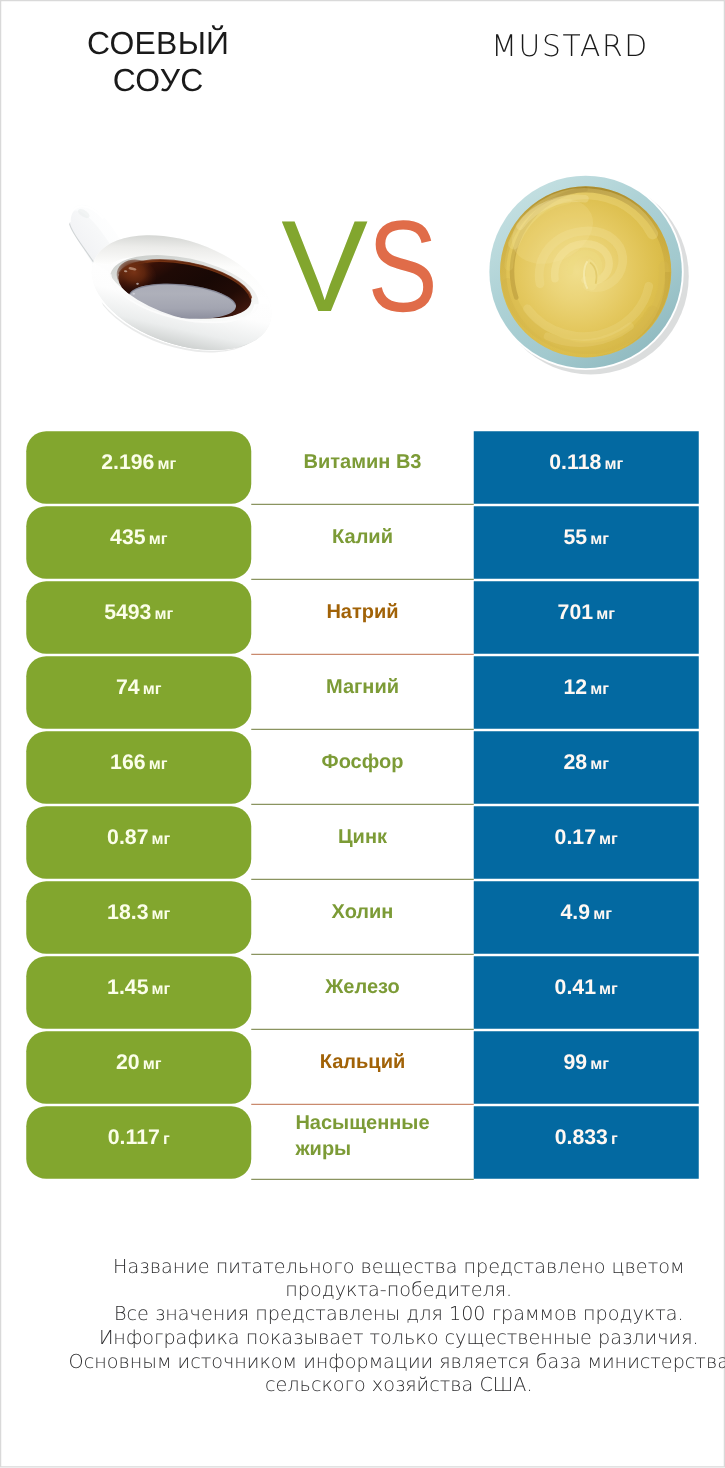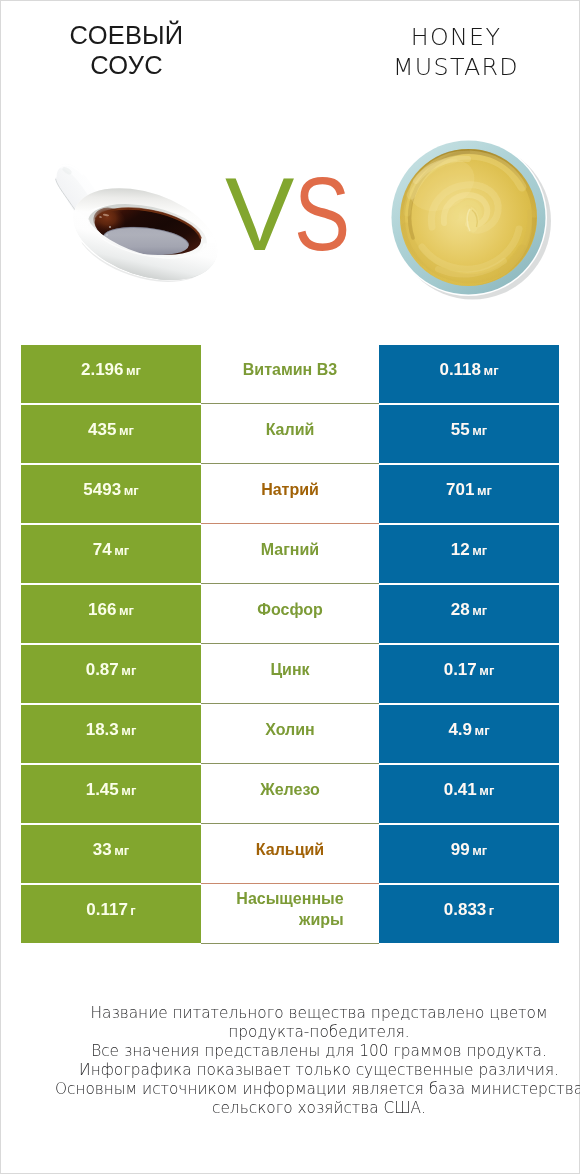--- a/index.html
+++ b/index.html
@@ -29,24 +29,24 @@
       font-family:"Liberation Sans", sans-serif;font-weight:400;display:block;}
   .vs-v{color:#82a62e;left:224px;top:160.6px;}
   .vs-s{color:#e06c49;left:293px;top:160.7px;transform:scaleX(0.81);transform-origin:left top;}
 
   
   .table{position:absolute;left:0;top:344px;width:580px;}
   .row{position:relative;height:58px;margin-bottom:2px;}
   .cell{position:absolute;top:0;height:58px;display:flex;align-items:center;
      justify-content:center;box-sizing:border-box;padding-bottom:8px;}
   .left{left:20px;width:180px;background:#82a62e;color:#fbfee9;
-     font-size:17px;font-weight:700;}
+     font-size:17px;font-weight:700;border-radius:16px;}
   .right{left:378px;width:180px;background:#0369a1;color:#fff8f3;
      font-size:17px;font-weight:700;}
-  .mid{left:200px;width:178px;font-size:16px;font-weight:700;text-align:right;
+  .mid{left:200px;width:178px;font-size:16px;font-weight:700;text-align:left;
      line-height:1.30;}
   .mid::after{content:"";position:absolute;left:0;right:0;bottom:-1px;height:1px;}
   .mid.green{color:#7c9b36;}
   .mid.green::after{background:#8a9460;}
   .mid.orange{color:#a16207;}
   .mid.orange::after{background:#c98a6e;}
   .unit{font-size:13px;margin-left:2.5px;}
 
   
   .footer{position:absolute;left:0;top:1003px;width:580px;text-align:center;
@@ -57,21 +57,20 @@
 <body>
 
 <div class="page">
 
   <div class="titles">
     <div class="title title-left">
       <div>СОЕВЫЙ</div>
       <div>СОУС</div>
     </div>
     <div class="title title-right">
-      <div>HONEY</div>
       <div>MUSTARD</div>
     </div>
   </div>
 
   <div class="imgrow">
 
     <svg class="soy" viewBox="0 0 185 140">
       <defs>
         <linearGradient id="porcBody" x1="0.25" y1="0" x2="0.55" y2="1">
           <stop offset="0" stop-color="#f8f9f8"></stop>
@@ -376,21 +375,21 @@
         <div class="cell mid green">
           <span>Железо</span>
         </div>
         <div class="cell right">
           <span>0.41</span>
           <span class="unit">мг</span>
         </div>
       </div>
       <div class="row">
         <div class="cell left">
-          <span>33</span>
+          <span>20</span>
           <span class="unit">мг</span>
         </div>
         <div class="cell mid orange">
           <span>Кальций</span>
         </div>
         <div class="cell right">
           <span>99</span>
           <span class="unit">мг</span>
         </div>
       </div>

